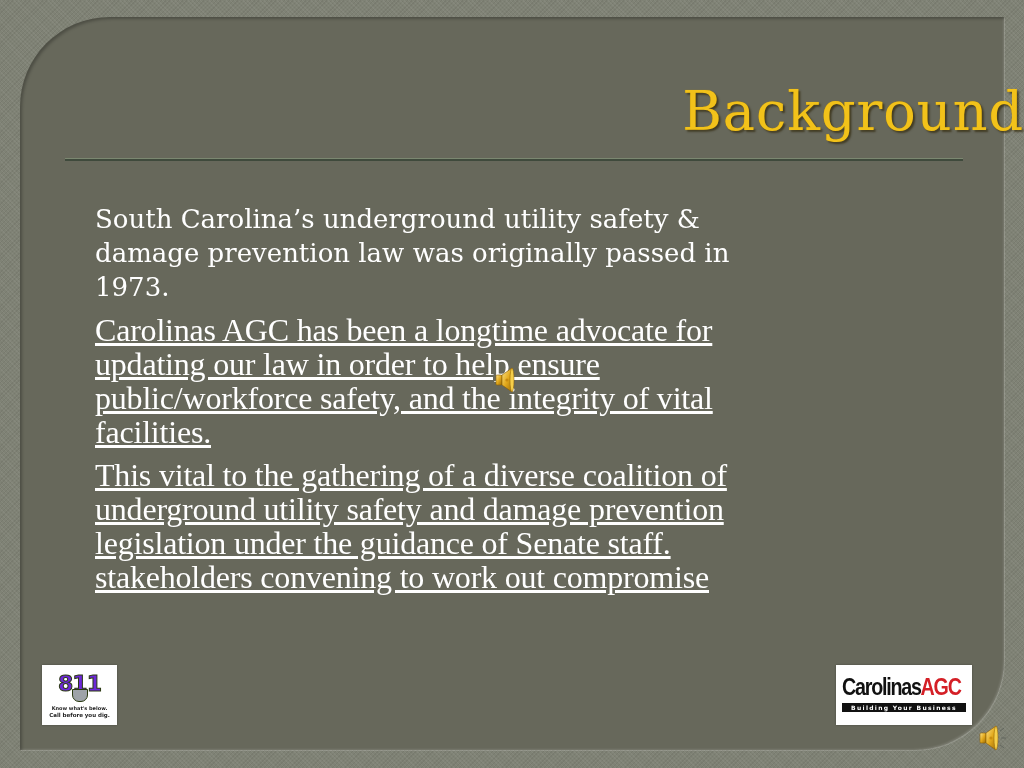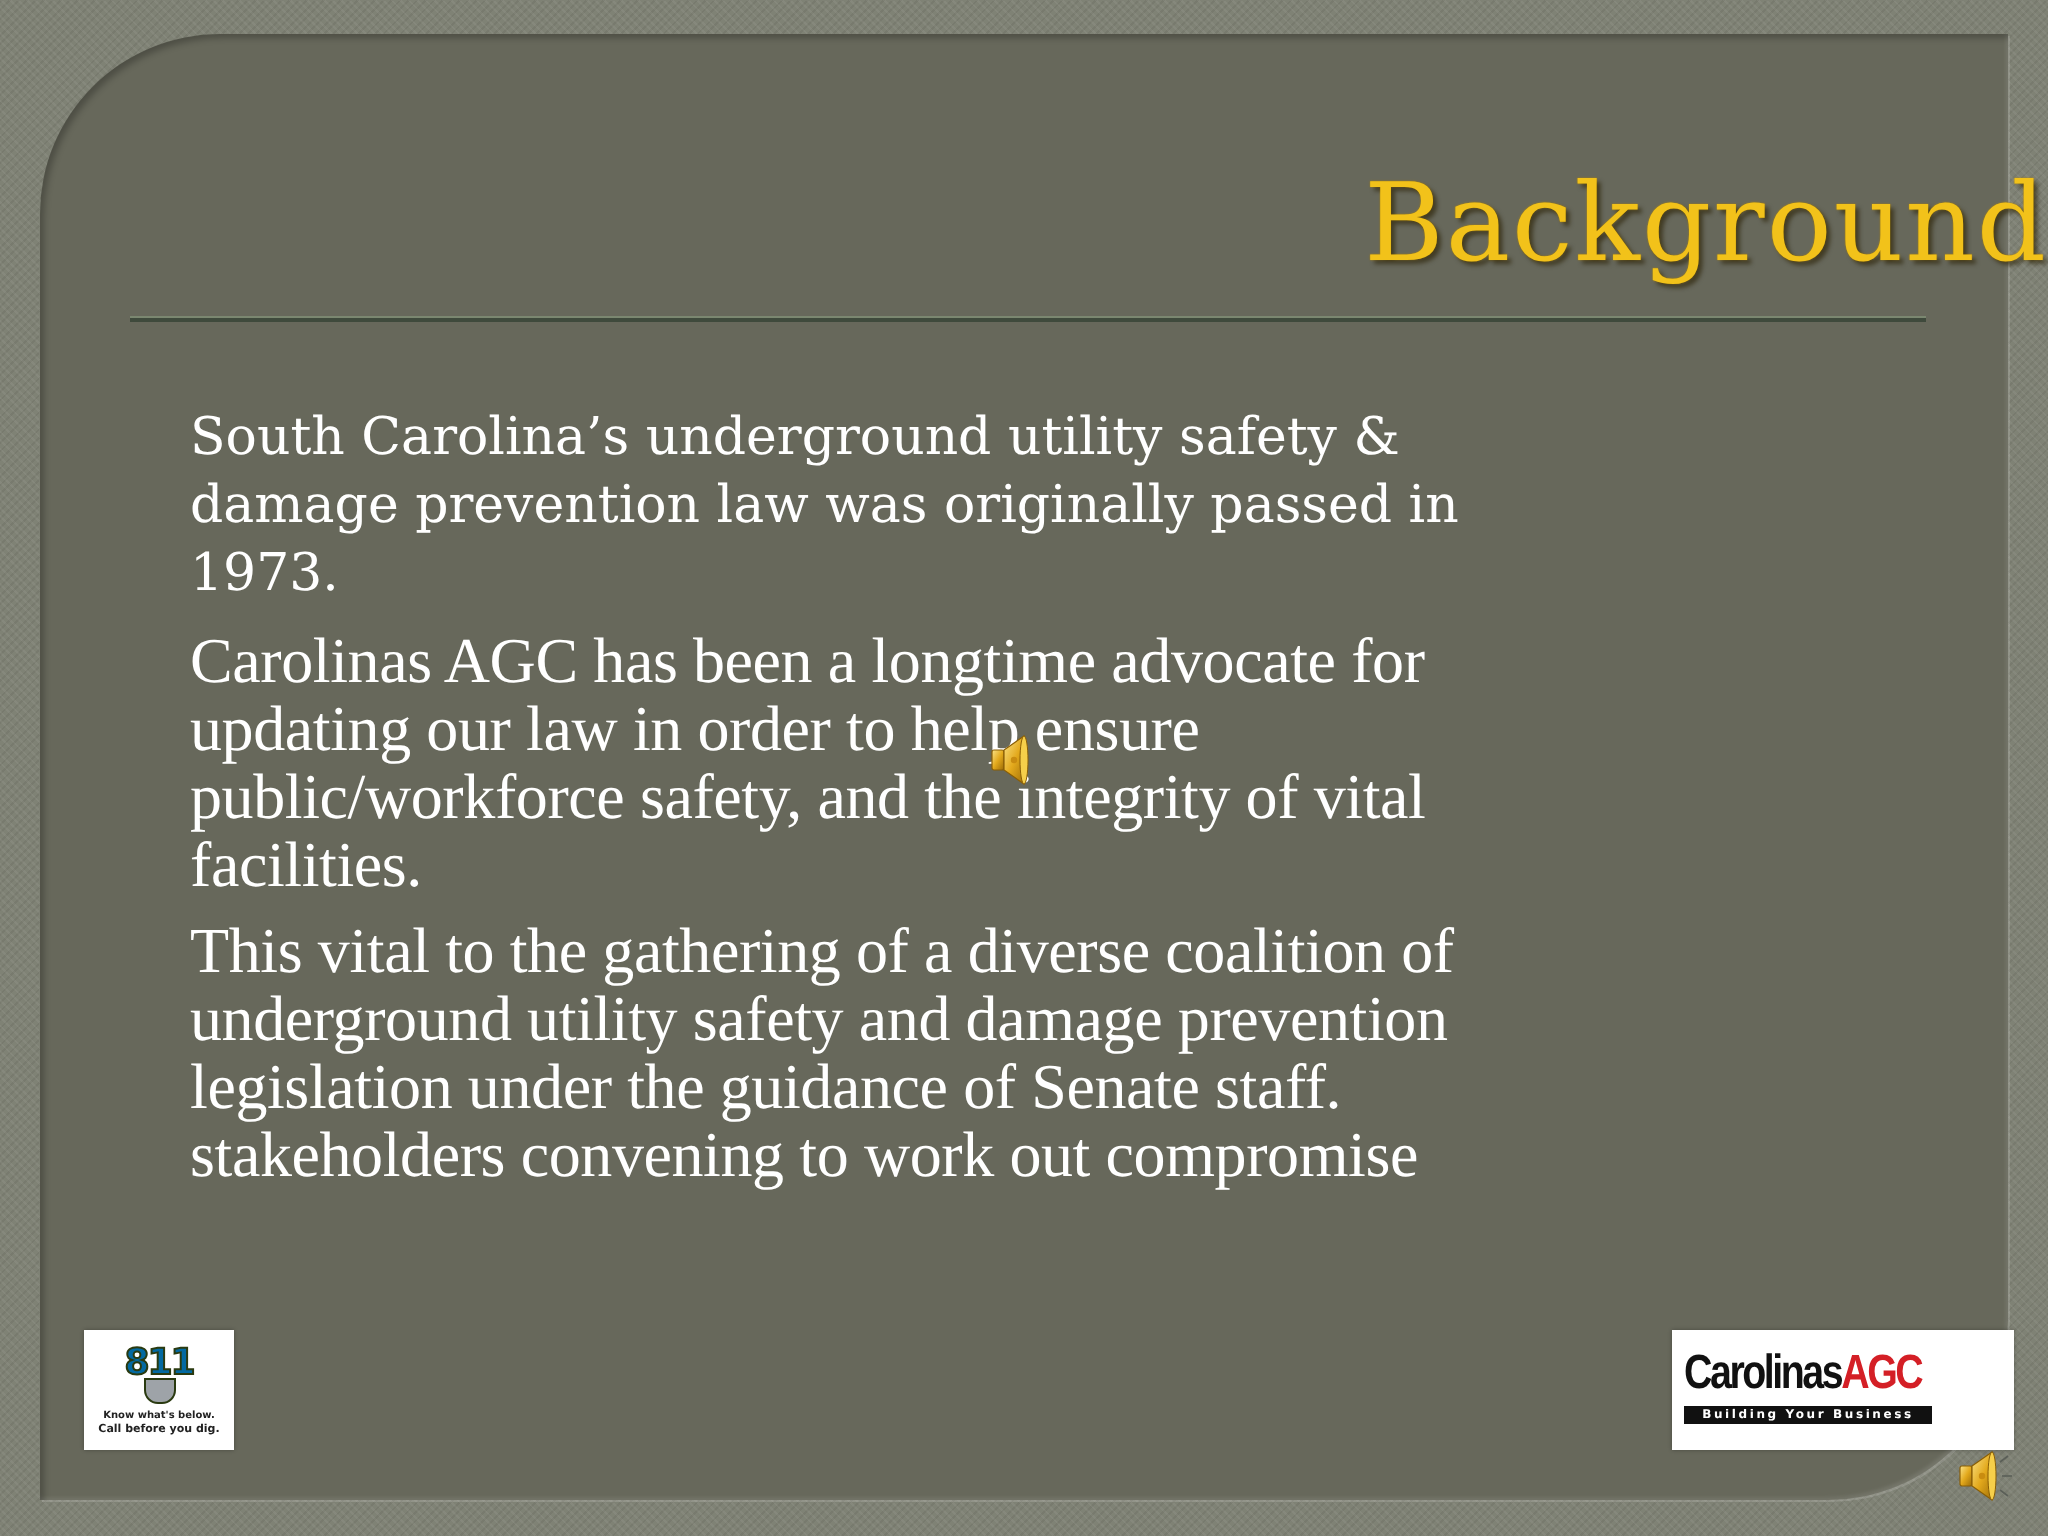--- a/index.html
+++ b/index.html
@@ -70,20 +70,21 @@
     }
     .para.p1 {
       font-family: "DejaVu Serif", serif;
       font-size: 26px;
     }
     .para.condensed {
       font-family: "Liberation Serif", serif;
       font-size: 32px;
       letter-spacing: -0.2px;
       transform-origin: left top;
+      text-decoration: underline;
     }
     .line { display: block; }
     .speaker {
       position: absolute;
       width: 26px;
       height: 30px;
     }
     .speaker-mid { left: 493px; top: 365px; }
     .speaker-corner { left: 978px; top: 723px; }
     .logo-box {
@@ -98,22 +99,22 @@
       height: 60px;
     }
     .logo-811 .num {
       position: absolute;
       left: 0;
       width: 100%;
       top: 6px;
       text-align: center;
       font-family: "DejaVu Sans", sans-serif;
       font-weight: bold;
-      font-size: 18px;
-      color: #0369a1;
+      font-size: 22px;
+      color: #6d28d9;
       -webkit-text-stroke: 1px #2a3a10;
       letter-spacing: -1px;
     }
     .logo-811 .shield {
       position: absolute;
       left: 30px;
       top: 24px;
       width: 14px;
       height: 11px;
       background: #9ea3a8;
@@ -129,21 +130,20 @@
       color: #222;
       font-weight: bold;
     }
     .logo-811 .tag1 { top: 40px; }
     .logo-811 .tag2 { top: 47px; font-size: 5.5px; }
     .logo-agc {
       left: 836px;
       top: 665px;
       width: 136px;
       height: 60px;
-      padding-left: 35px;
     }
     .logo-agc .wordmark {
       position: absolute;
       left: 6px;
       top: 9px;
       font-family: "Liberation Sans", sans-serif;
       font-weight: bold;
       font-size: 24px;
       letter-spacing: -1.5px;
       transform: scaleX(0.82);

